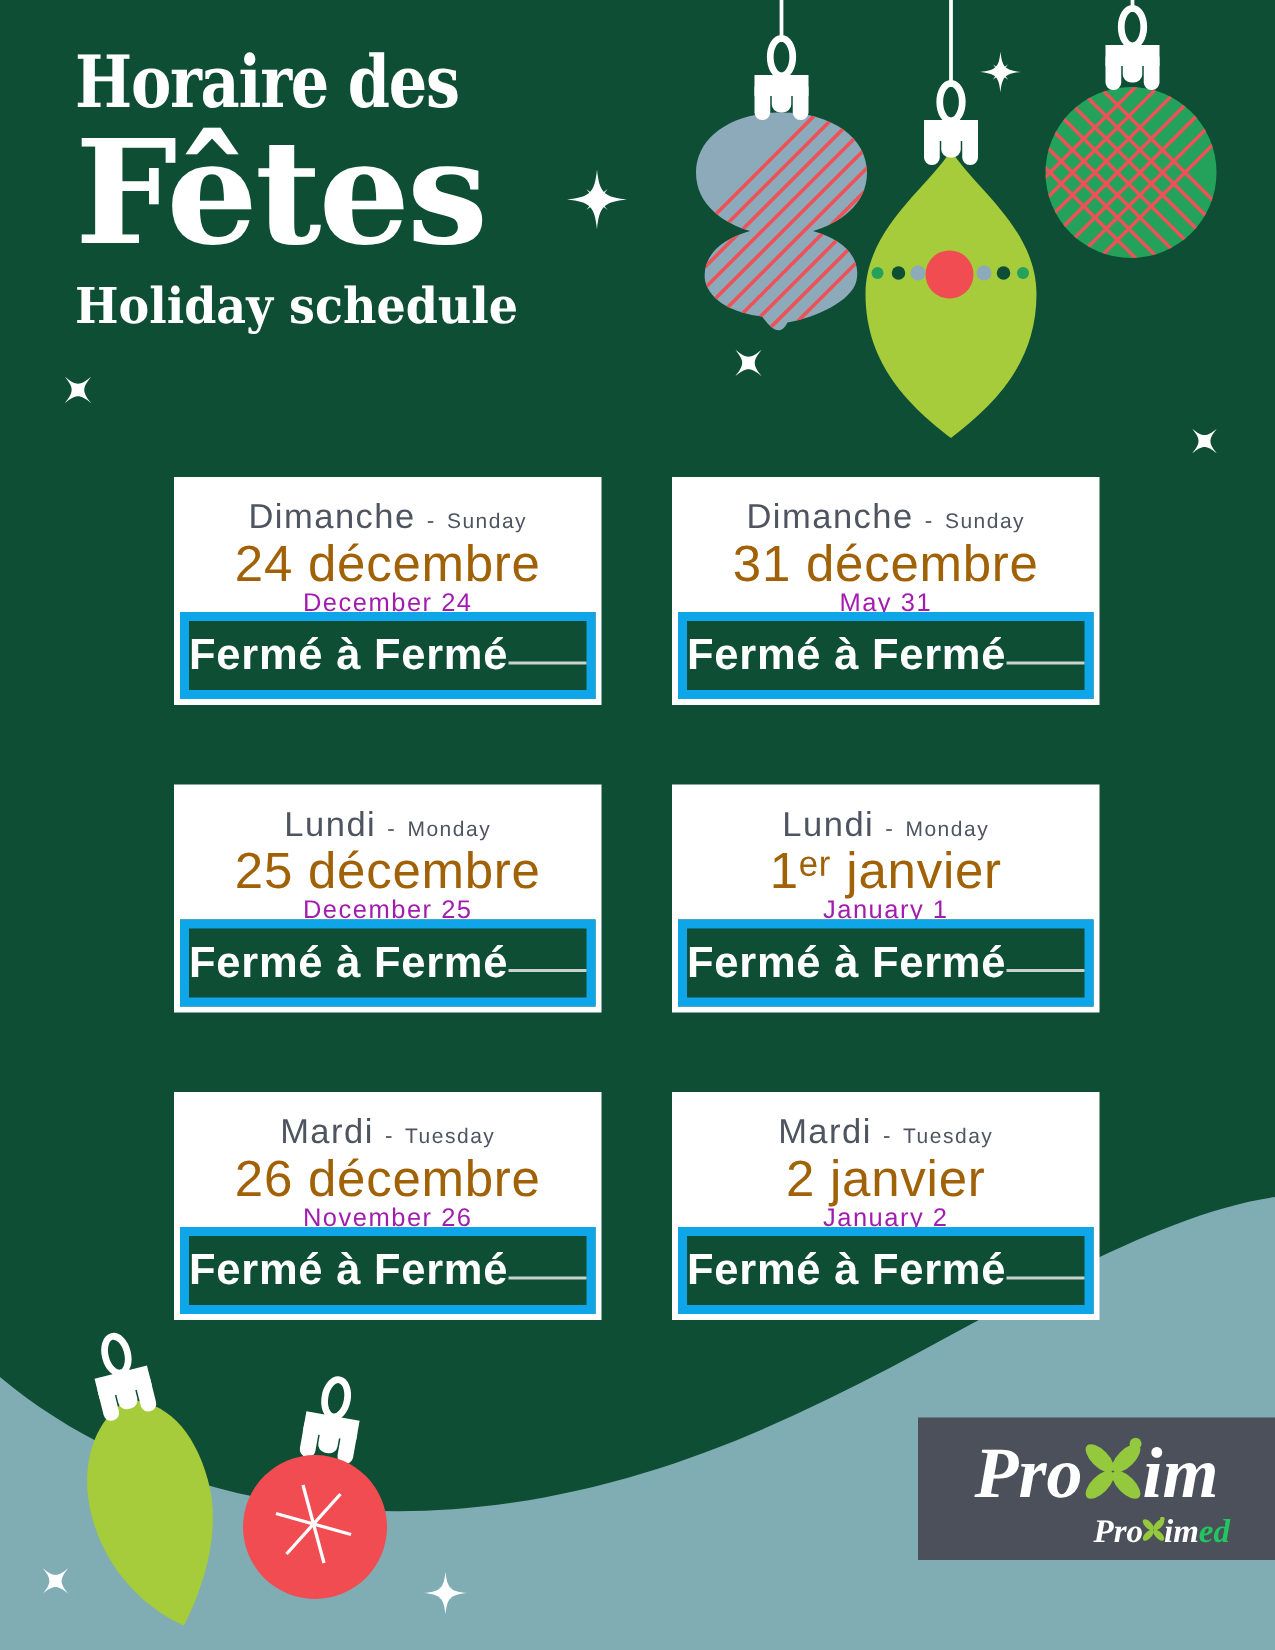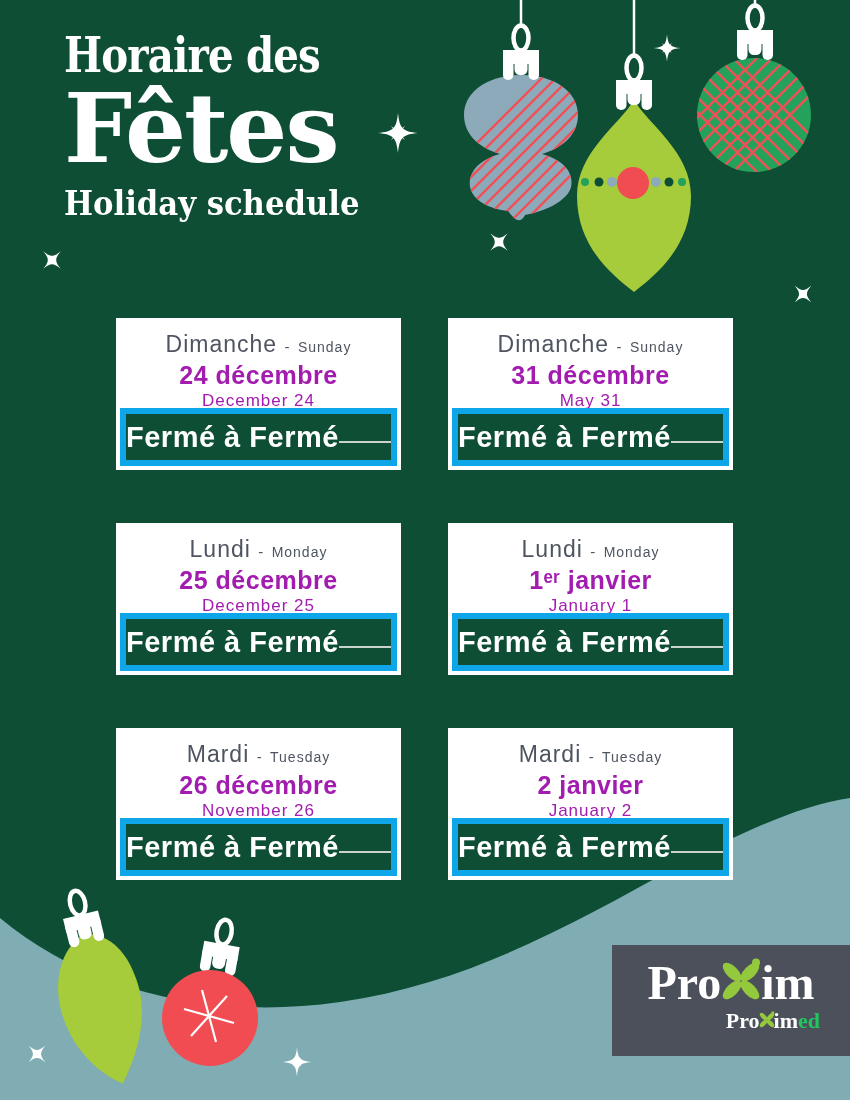--- a/index.html
+++ b/index.html
@@ -7,21 +7,21 @@
     position:relative; width:850px; height:1100px;
     background:#0D4E35; overflow:hidden;
     font-family:"Liberation Sans","DejaVu Sans",sans-serif;
   }
   svg.deco { position:absolute; pointer-events:none; }
   #deco-top { left:0; top:0; }
   #wave { left:0; top:790px; }
   #deco-bottom { left:0; top:860px; }
 
   
-  .title { position:absolute; left:50px; top:28px; color:#FFFFFF; z-index:4;margin-left:14px; }
+  .title { position:absolute; left:50px; top:28px; color:#FFFFFF; z-index:4; }
   .title-fr1 {
     font-family:"DejaVu Serif",serif; font-weight:700; font-size:48px;
     line-height:54px; transform:scaleX(.84); transform-origin:0 50%;
     letter-spacing:-1px; white-space:nowrap;
   }
   .title-fr2 {
     font-family:"DejaVu Serif",serif; font-weight:700; font-size:96px;
     line-height:94px; letter-spacing:-2px; white-space:nowrap;
   }
   .title-en {
@@ -32,35 +32,35 @@
 
   
   .card {
     position:absolute; width:285px; height:152px; background:#FFFFFF;
     z-index:5; box-sizing:border-box;
   }
   .card-header { height:90px; box-sizing:border-box; padding-top:13px; text-align:center; }
   .day-line { font-size:23px; color:#4E5560; letter-spacing:1px; line-height:26px; white-space:nowrap; }
   .day-sep  { font-size:15px; color:#4E5560; }
   .day-en   { font-size:14px; color:#4E5560; letter-spacing:1px; }
-  .date-fr  { font-size:25px; font-weight:bold; color:#a21caf; line-height:27px; margin-top:2px; letter-spacing:.5px; }
+  .date-fr  { font-size:34px; font-weight:normal; color:#a16207; line-height:27px; margin-top:2px; letter-spacing:.5px; }
   .date-en  { font-size:17px; color:#a21caf; line-height:20px; margin-top:2px; letter-spacing:1px; }
   .hours-box {
     position:absolute; left:4px; right:4px; top:90px; bottom:4px;
     background:#0D4E35; border:6px solid #0ea5e9;
     display:flex; align-items:center; justify-content:center;
   }
   .hours-text { color:#FFFFFF; font-size:29px; font-weight:bold; letter-spacing:.5px; white-space:nowrap; }
   .hours-underline { width:82%; height:2px; background:#C9D2CC; margin-top:9px; }
 
   
   .logo-box {
-    position:absolute; left:612px; top:945px; width:238px; height:111px;
+    position:absolute; left:612px; top:945px; width:238px; height:95px;
     background:#4B505A; z-index:6; box-sizing:border-box;
-    display:flex; flex-direction:column; align-items:center;
+    display:flex; flex-direction:column; align-items:center;font-style:italic;
   }
   .logo-main {
     display:flex; align-items:center; margin-top:13px;
     font-family:"Liberation Serif","DejaVu Serif",serif; font-weight:700;
     font-size:48px; color:#FFFFFF; line-height:48px;
   }
   .logo-main svg { margin:0 -3px 4px -3px; }
   .logo-sub {
     align-self:flex-end; margin-right:30px; margin-top:1px;
     display:flex; align-items:center;

